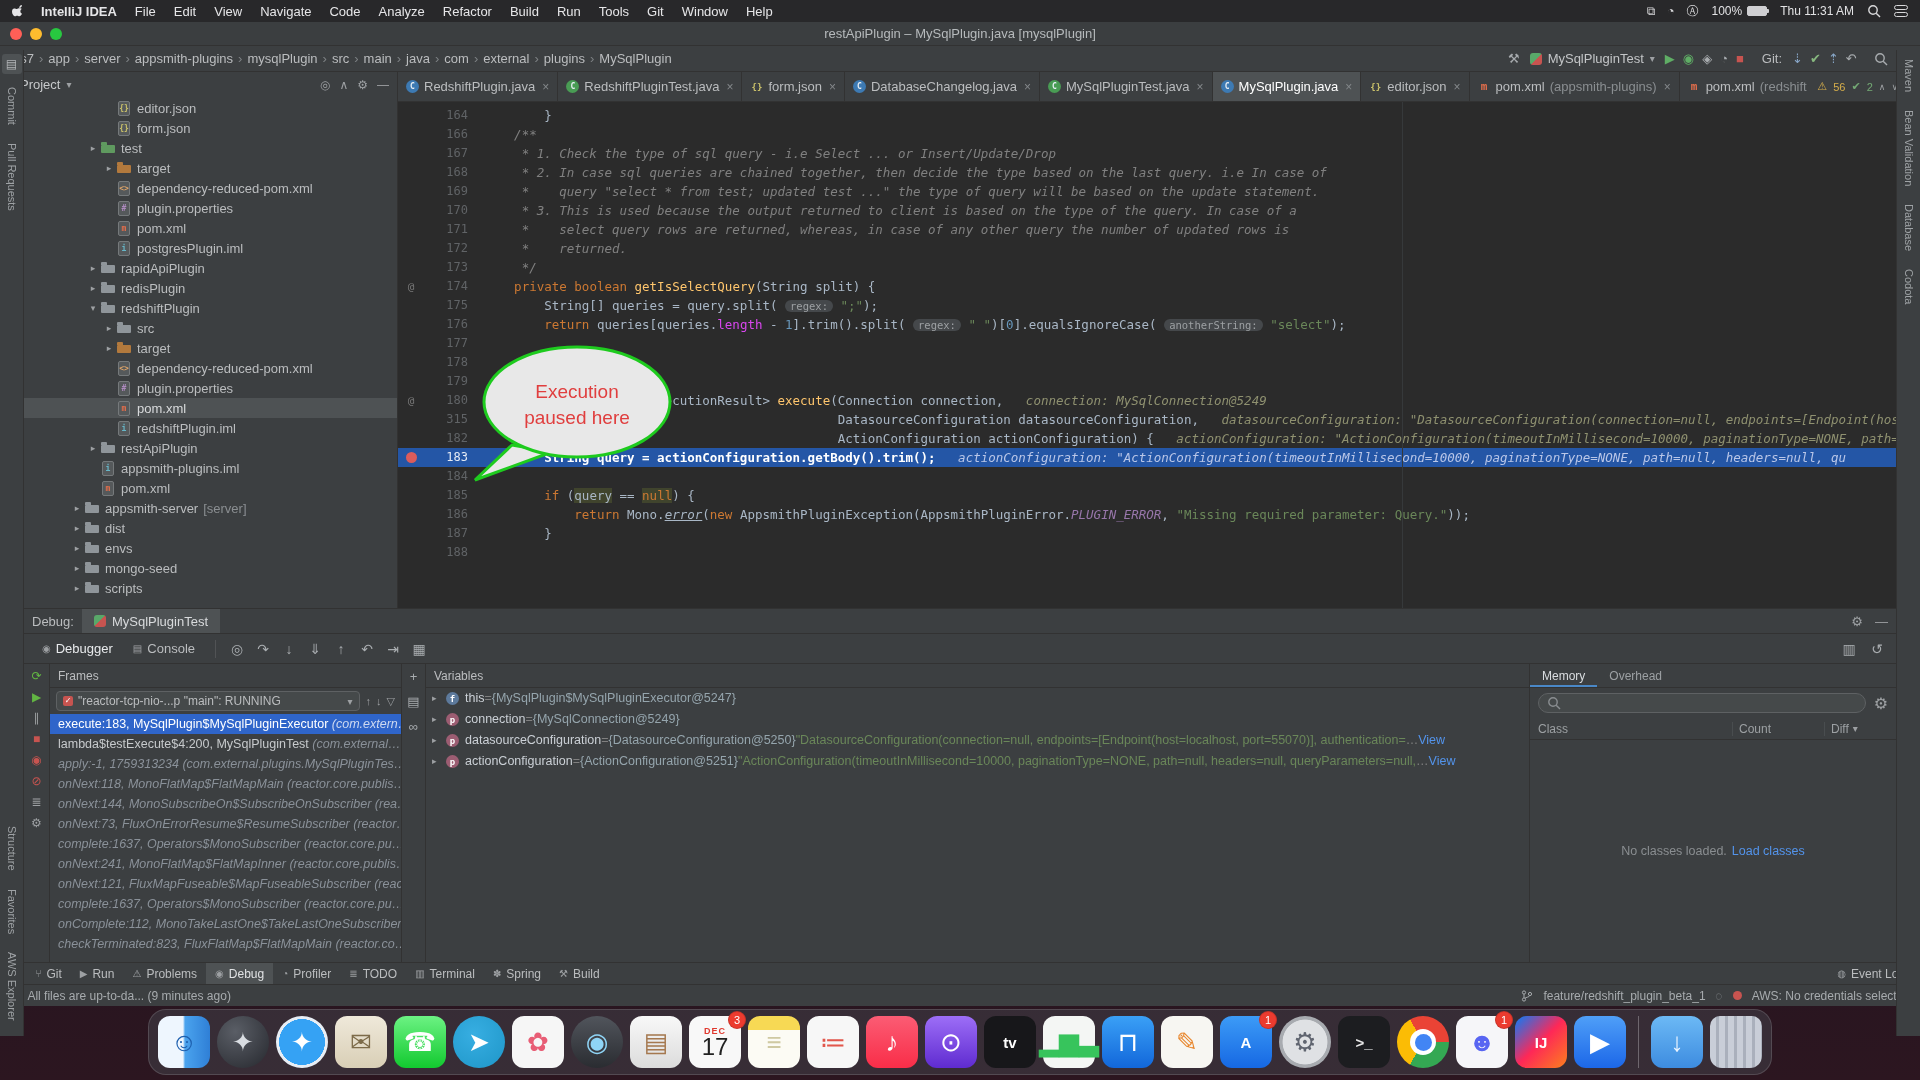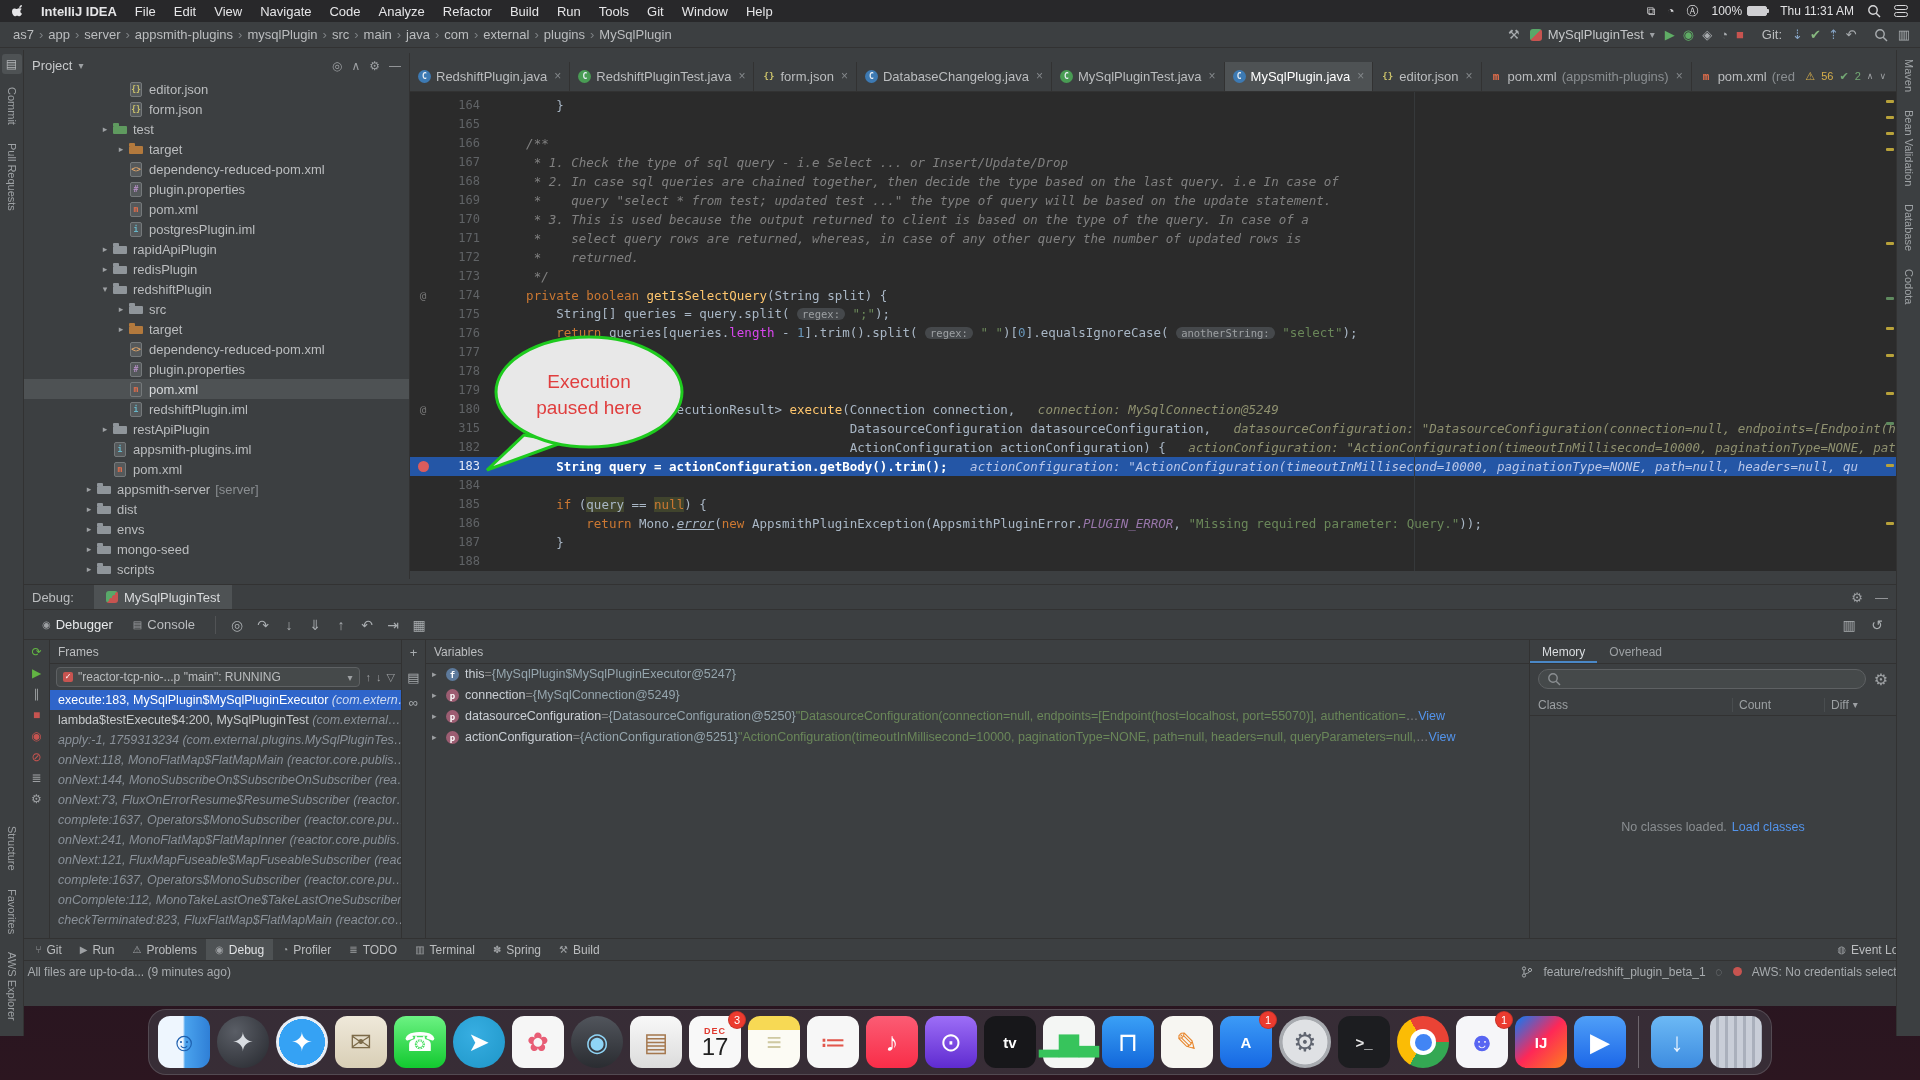--- a/index.html
+++ b/index.html
@@ -34,21 +34,21 @@
   .bc-sep{color:#7d8184;}
   .tb-right{margin-left:auto;display:flex;align-items:center;gap:10px;}
   .tb-ic{font-size:13px;line-height:1;}
   .runcfg{display:flex;align-items:center;gap:6px;color:#c3c5c7;}
   .cfg-ic{width:12px;height:12px;border-radius:3px;background:linear-gradient(135deg,#59a869 0 50%,#c75450 50% 100%);}
   .caret{color:#9da0a3;font-size:10px;}
   .git-label{color:#bbbdbf;}
   .search-svg{width:14px;height:14px;}
 
   
-  #main{height:536px;margin:0 24px;display:flex;flex:0 0 auto;align-items:center;}
+  #main{height:536px;margin:0 12px;display:flex;flex:0 0 auto;}
   .stripe{position:absolute;top:50px;width:24px;background:#3c3f41;display:flex;flex-direction:column;align-items:center;z-index:5;}
   #left-stripe{left:0;bottom:44px;border-right:1px solid #323232;}
   #right-stripe{right:0;bottom:44px;border-left:1px solid #323232;}
   .vlabel{writing-mode:vertical-rl;font-size:11px;color:#9fa3a6;padding:9px 0;white-space:nowrap;}
   .stripe-btn{width:20px;height:20px;margin:4px 0;display:flex;align-items:center;justify-content:center;color:#b3b6b8;font-size:12px;border-radius:3px;}
   .stripe-btn.act{background:#4e5254;}
   .stripe-spacer{margin-top:auto;}
 
   
   #project-panel{width:386px;border-right:1px solid #323232;background:#3c3f41;display:flex;flex-direction:column;overflow:hidden;}
@@ -105,21 +105,21 @@
   .t-dx{color:#b9c6e8;font-style:italic;}
   .margin-line{position:absolute;top:0;bottom:0;left:calc(86px + 122ch);width:1px;background:#36393b;}
   #stripe-marks{position:absolute;right:0;top:0;bottom:0;width:12px;}
   .smark{position:absolute;left:2px;width:8px;height:3px;background:#b8a23a;border-radius:1px;}
   .smark.g{background:#5f8a5f;}
   #bubble{position:absolute;left:59px;top:268px;z-index:9;}
   .bubble-text{fill:#e03e3e;font-family:"Liberation Sans",sans-serif;font-size:19px;}
 
   
   .dbg-row{margin:0 24px;flex:0 0 auto;}
-  #debug-head{height:26px;background:#3c3f41;border-top:1px solid #323232;border-bottom:1px solid #323232;display:flex;align-items:center;gap:20px;padding:0 8px;font-size:13px;color:#bbbdbf;}
+  #debug-head{height:26px;background:#3c3f41;border-top:1px solid #323232;border-bottom:1px solid #323232;display:flex;align-items:center;gap:8px;padding:0 8px;font-size:13px;color:#bbbdbf;}
   .sess-tab{display:flex;align-items:center;gap:6px;background:#4e5254;height:100%;padding:0 12px;color:#d8dadc;}
   .dh-right{margin-left:auto;display:flex;gap:12px;color:#9da0a3;}
   #debug-tools{height:30px;background:#3c3f41;border-bottom:1px solid #323232;display:flex;align-items:center;padding:0 8px;gap:4px;font-size:13px;color:#bbbdbf;}
   .dt-tab{display:flex;align-items:center;gap:5px;padding:0 10px;height:100%;}
   .dt-tab.act{color:#e8eaec;}
   .dt-sep{width:1px;height:18px;background:#515355;margin:0 6px;}
   .icon-btn{width:22px;height:22px;display:flex;align-items:center;justify-content:center;color:#a9adb0;font-size:14px;border-radius:3px;}
   .dt-right{margin-left:auto;display:flex;gap:6px;}
   #debug-content{height:298px;display:flex;background:#3c3f41;overflow:hidden;}
   #dbg-left{width:26px;flex:0 0 26px;border-right:1px solid #323232;display:flex;flex-direction:column;align-items:center;padding-top:6px;gap:9px;}
@@ -220,20 +220,28 @@
       </span>
       <span class="cc-ic">
           <span></span>
           <span></span>
         </span>
     </div>
   </div>
 
   <div id="window">
 
+    <div id="titlebar">
+      <span class="lights">
+        <span class="light l-close"></span>
+        <span class="light l-min"></span>
+        <span class="light l-max"></span>
+      </span>
+      <span>restApiPlugin – MySqlPlugin.java [mysqlPlugin]</span>
+    </div>
 
     <div id="toolbar">
       <nav id="breadcrumbs">
           <span class="bc-item">as7</span>
           <span class="bc-sep">›</span>
           <span class="bc-item">app</span>
           <span class="bc-sep">›</span>
           <span class="bc-item">server</span>
           <span class="bc-sep">›</span>
           <span class="bc-item">appsmith-plugins</span>
@@ -472,21 +480,20 @@
             <span class="insp-ok">✔</span>
             <span class="insp-ok">2</span>
             <span class="insp-nav">∧</span>
             <span class="insp-nav">∨</span>
           </div>
         </div>
         <div id="editor">
           <div class="margin-line"></div>
           <div id="code">
               <div class="eline"><span class="gut"></span><span class="lnum">164</span><span class="codeln"><span class="t-p">        }</span></span></div>
-              <div class="eline"><span class="gut"></span><span class="lnum">165</span><span class="codeln"></span></div>
               <div class="eline"><span class="gut"></span><span class="lnum">166</span><span class="codeln"><span class="t-c">    /**</span></span></div>
               <div class="eline"><span class="gut"></span><span class="lnum">167</span><span class="codeln"><span class="t-c">     * 1. Check the type of sql query - i.e Select ... or Insert/Update/Drop</span></span></div>
               <div class="eline"><span class="gut"></span><span class="lnum">168</span><span class="codeln"><span class="t-c">     * 2. In case sql queries are chained together, then decide the type based on the last query. i.e In case of</span></span></div>
               <div class="eline"><span class="gut"></span><span class="lnum">169</span><span class="codeln"><span class="t-c">     *    query "select * from test; updated test ..." the type of query will be based on the update statement.</span></span></div>
               <div class="eline"><span class="gut"></span><span class="lnum">170</span><span class="codeln"><span class="t-c">     * 3. This is used because the output returned to client is based on the type of the query. In case of a</span></span></div>
               <div class="eline"><span class="gut"></span><span class="lnum">171</span><span class="codeln"><span class="t-c">     *    select query rows are returned, whereas, in case of any other query the number of updated rows is</span></span></div>
               <div class="eline"><span class="gut"></span><span class="lnum">172</span><span class="codeln"><span class="t-c">     *    returned.</span></span></div>
               <div class="eline"><span class="gut"></span><span class="lnum">173</span><span class="codeln"><span class="t-c">     */</span></span></div>
               <div class="eline"><span class="gut"><span class="g-at">@</span></span><span class="lnum">174</span><span class="codeln"><span class="t-p">    </span><span class="t-k">private</span><span class="t-p"> </span><span class="t-k">boolean</span><span class="t-p"> </span><span class="t-m">getIsSelectQuery</span><span class="t-p">(String split) {</span></span></div>
               <div class="eline"><span class="gut"></span><span class="lnum">175</span><span class="codeln"><span class="t-p">        String[] queries = query.split( </span><span class="t-h">regex:</span><span class="t-p"> </span><span class="t-s">";"</span><span class="t-p">);</span></span></div>

